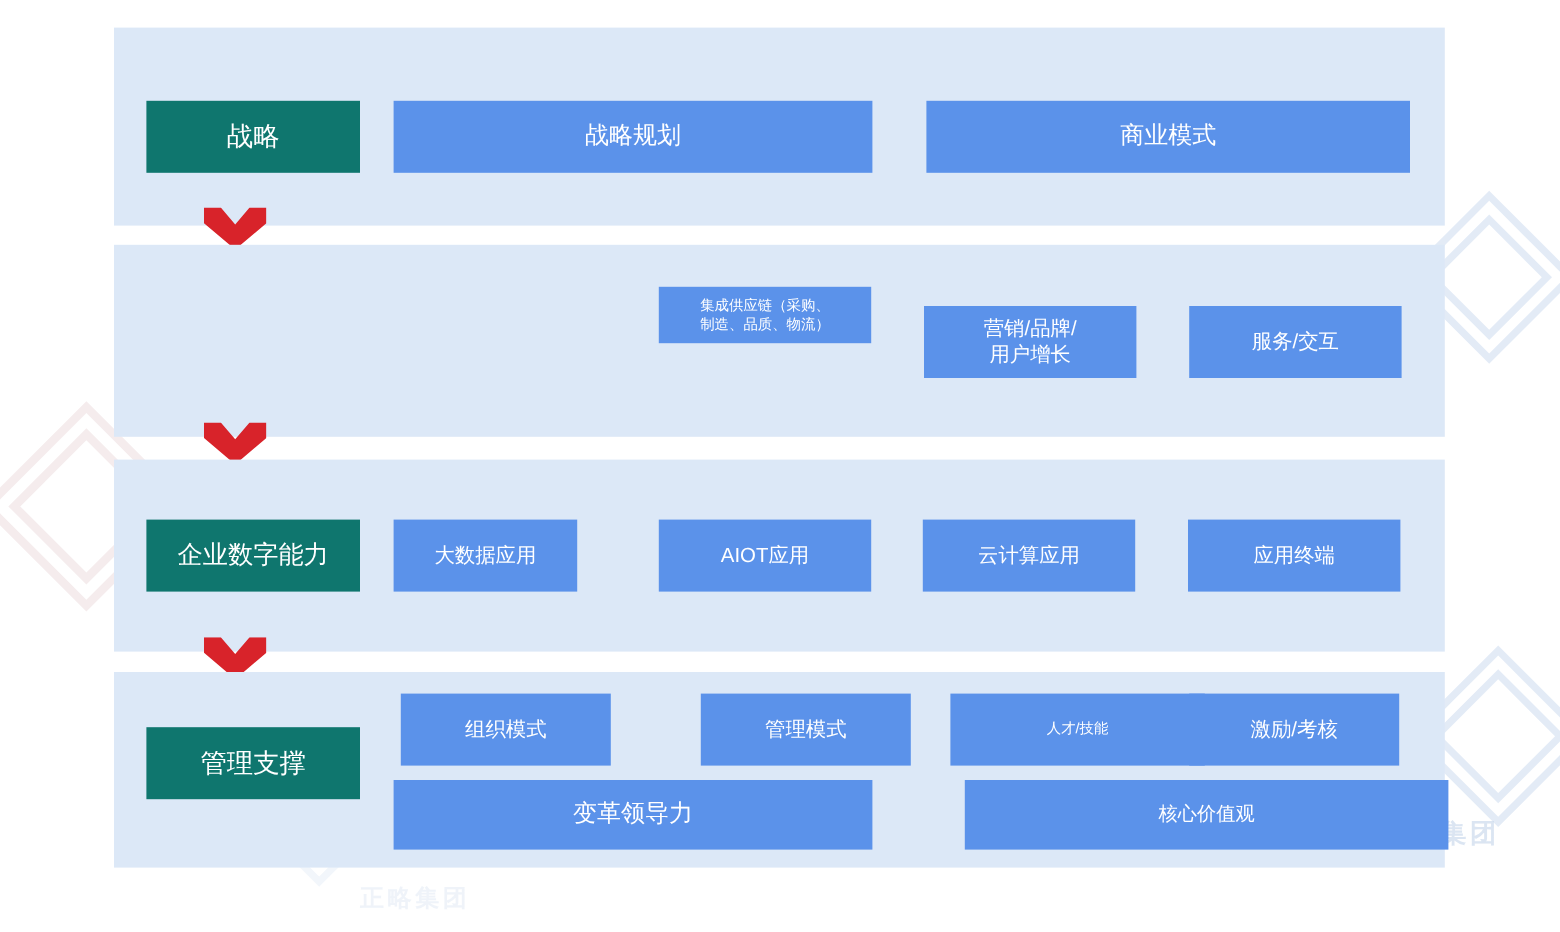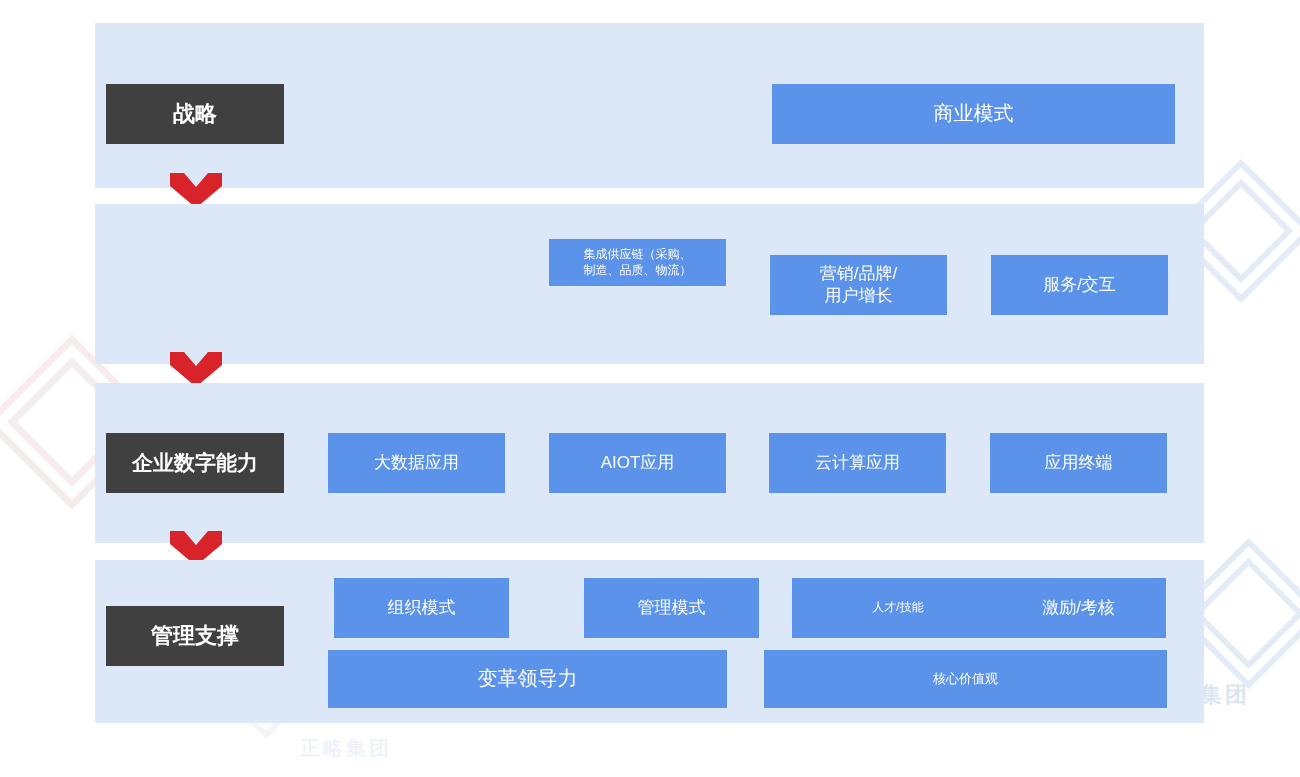--- a/index.html
+++ b/index.html
@@ -89,21 +89,21 @@
     position: absolute;
     display: flex;
     align-items: center;
     justify-content: center;
     text-align: center;
     color: #ffffff;
     box-sizing: border-box;
     line-height: 1.28;
     white-space: pre-line;
   }
-  .box.primary   { background: #404040; font-weight: 700; }
+  .box.primary   { background: #0f766e; font-weight: 400; margin-left: 16px; }
   .box.secondary { background: #5b92ea; font-weight: 400; }
 
   
   .arrow {
     position: absolute;
     width: 52px;
     height: 35px;
     left: 170px;
   }
   .arrow svg { display: block; width: 100%; height: 100%; }
@@ -142,20 +142,21 @@
     <div class="wm-blue" style="left:740px; top:340px; font-size:20px; opacity:0.6;">正略咨询</div>
 
     <div class="wm-blue" style="left:300px; top:735px; font-size:20px; opacity:0.45;">正略集团</div>
     <div class="wm-diamond-blue" style="left:225px; top:640px; width:70px; height:70px; opacity:0.45;">
         <div class="inner"></div>
       </div>
   </div>
 
   <div class="band" id="band-0"></div>
   <div class="box primary" style="left:106px; top:84px; width:178px; height:60px; font-size:22px;">战略</div>
+  <div class="box secondary" style="left:328px; top:84px; width:399px; height:60px; font-size:20px;">战略规划</div>
   <div class="box secondary" style="left:772px; top:84px; width:403px; height:60px; font-size:20px;">商业模式</div>
 
   <div class="arrow" id="arrow-0">
     <svg viewBox="0 0 52 35" xmlns="http://www.w3.org/2000/svg" aria-hidden="true">
       <polygon points="0,0 14,0 26,14 38,0 52,0 52,13 26,35 0,13" fill="#d8232a"></polygon>
     </svg>
   </div>
 
   <div class="band" id="band-1"></div>
   <div class="box secondary" style="left:549px; top:239px; width:177px; height:47px; font-size:12px;">集成供应链（采购、
@@ -165,35 +166,35 @@
   <div class="box secondary" style="left:991px; top:255px; width:177px; height:60px; font-size:17px;">服务/交互</div>
 
   <div class="arrow" id="arrow-1">
     <svg viewBox="0 0 52 35" xmlns="http://www.w3.org/2000/svg" aria-hidden="true">
       <polygon points="0,0 14,0 26,14 38,0 52,0 52,13 26,35 0,13" fill="#d8232a"></polygon>
     </svg>
   </div>
 
   <div class="band" id="band-2"></div>
   <div class="box primary" style="left:106px; top:433px; width:178px; height:60px; font-size:21px;">企业数字能力</div>
-  <div class="box secondary" style="left:328px; top:433px; width:177px; height:60px; font-size:17px;font-family:Liberation Serif, serif;">大数据应用</div>
+  <div class="box secondary" style="left:328px; top:433px; width:153px; height:60px; font-size:17px;font-family:Liberation Serif, serif;">大数据应用</div>
   <div class="box secondary" style="left:549px; top:433px; width:177px; height:60px; font-size:17px;">AIOT应用</div>
   <div class="box secondary" style="left:769px; top:433px; width:177px; height:60px; font-size:17px;">云计算应用</div>
   <div class="box secondary" style="left:990px; top:433px; width:177px; height:60px; font-size:17px;">应用终端</div>
 
   <div class="arrow" id="arrow-2">
     <svg viewBox="0 0 52 35" xmlns="http://www.w3.org/2000/svg" aria-hidden="true">
       <polygon points="0,0 14,0 26,14 38,0 52,0 52,13 26,35 0,13" fill="#d8232a"></polygon>
     </svg>
   </div>
 
   <div class="band" id="band-3"></div>
   <div class="box primary" style="left:106px; top:606px; width:178px; height:60px; font-size:22px;">管理支撑</div>
 
   <div class="box secondary" style="left:334px; top:578px; width:175px; height:60px; font-size:17px;">组织模式</div>
   <div class="box secondary" style="left:545px; top:578px; width:175px; height:60px; font-size:17px;margin-left:39px;">管理模式</div>
   <div class="box secondary" style="left:780px; top:578px; width:212px; height:60px; font-size:12px;margin-left:12px;">人才/技能</div>
   <div class="box secondary" style="left:991px; top:578px; width:175px; height:60px; font-size:17px;">激励/考核</div>
 
   <div class="box secondary" style="left:328px; top:650px; width:399px; height:58px; font-size:20px;">变革领导力</div>
-  <div class="box secondary" style="left:764px; top:650px; width:403px; height:58px; font-size:13px;">核心价值观</div>
+  <div class="box secondary" style="left:804px; top:650px; width:403px; height:58px; font-size:16px;">核心价值观</div>
 
 </div>
 
 </body></html>

